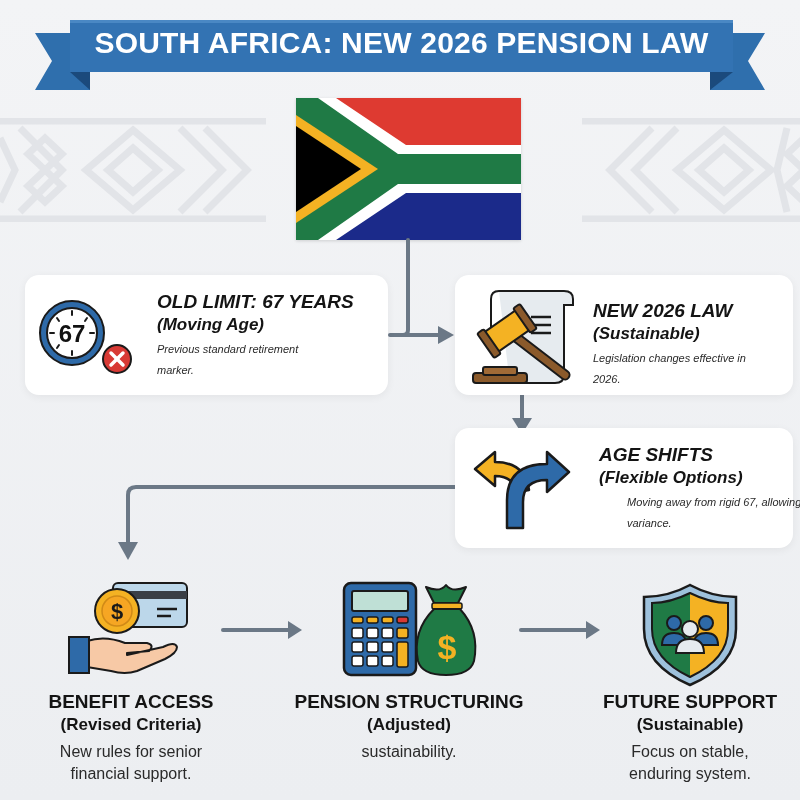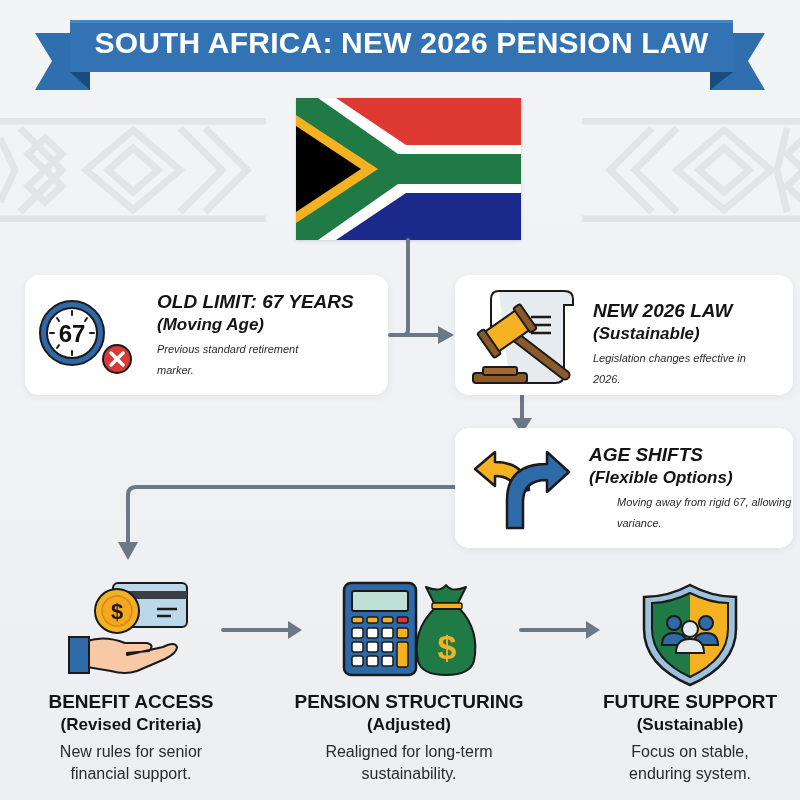--- a/index.html
+++ b/index.html
@@ -187,21 +187,21 @@
   </div>
 </div>
 
 <div class="card" style="left:455px;top:428px;width:338px;height:120px;">
   <svg class="card-icon" style="left:14px;top:14px;" width="110" height="90" viewBox="0 0 110 90">
 
     <path d="M48,50 Q44,34 26,34 L26,44 L6,27 L26,10 L26,20 Q56,20 60,48 Z" fill="#f4b223" stroke="#1a1a1a" stroke-width="2.5" stroke-linejoin="round"></path>
 
     <path d="M38,86 L38,58 Q38,22 78,22 L78,10 L100,30 L78,50 L78,38 Q54,38 54,60 L54,86 Z" fill="#2e6aa8" stroke="#1a1a1a" stroke-width="2.5" stroke-linejoin="round"></path>
   </svg>
-  <div class="card-text" style="left:134px;top:15px;width:195px;">
+  <div class="card-text" style="left:144px;top:15px;width:195px;">
     <div class="card-title">AGE SHIFTS</div>
     <div class="card-sub">(Flexible Options)</div>
     <div class="card-body" style="width:190px;margin-left:28px;">Moving away from rigid 67, allowing variance.</div>
   </div>
 </div>
 
 <div class="col" style="left:15px;width:232px;height:225px;">
   <svg class="col-icon" style="left:50px;top:2px;" width="130" height="100" viewBox="0 0 130 100">
 
     <rect x="48" y="6" width="74" height="44" rx="5" fill="#bcd7ea" stroke="#1a1a1a" stroke-width="2"></rect>
@@ -251,21 +251,20 @@
 
     <path d="M92,22 L84,6 Q98,12 104,4 Q110,12 124,6 L116,22 Z" fill="#1f7a45" stroke="#1a1a1a" stroke-width="2" stroke-linejoin="round"></path>
     <rect x="90" y="22" width="30" height="6" rx="2" fill="#f4b223" stroke="#1a1a1a" stroke-width="1.5"></rect>
     <path d="M92,28 Q70,50 76,80 Q80,94 104,94 Q128,94 132,80 Q138,50 118,28 Z" fill="#1f7a45" stroke="#1a1a1a" stroke-width="2"></path>
     <text x="105" y="78" text-anchor="middle" font-family="Liberation Sans, sans-serif" font-weight="bold" font-size="34" fill="#f4b223">$</text>
   </svg>
   <div class="col-text">
     <div class="col-title">PENSION STRUCTURING</div>
     <div class="col-sub">(Adjusted)</div>
     <div class="col-body">
-      <div>Realigned for long-term</div>
       <div>sustainability.</div>
     </div>
   </div>
 </div>
 
 <div class="col" style="left:580px;width:220px;height:225px;">
   <svg class="col-icon" style="left:60px;top:8px;" width="100" height="104" viewBox="0 0 100 104">
     <path d="M50,2 Q72,14 96,14 L96,46 Q96,82 50,102 Q4,82 4,46 L4,14 Q28,14 50,2 Z" fill="#9ec1dc" stroke="#1a1a1a" stroke-width="2.5"></path>
     <path d="M50,10 Q70,20 88,20 L88,46 Q88,76 50,94 Z" fill="#f4b223"></path>
     <path d="M50,10 Q30,20 12,20 L12,46 Q12,76 50,94 Z" fill="#1f7a45"></path>

